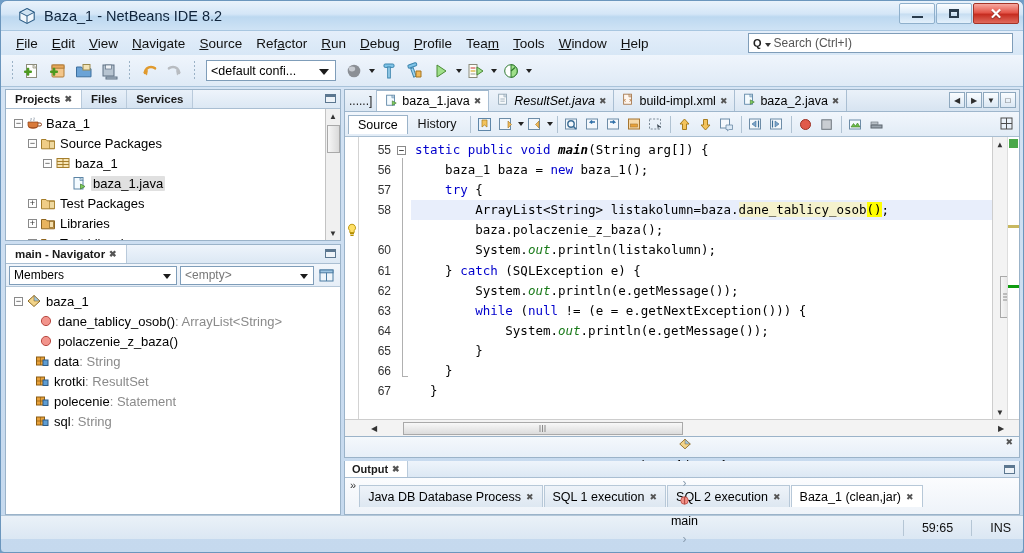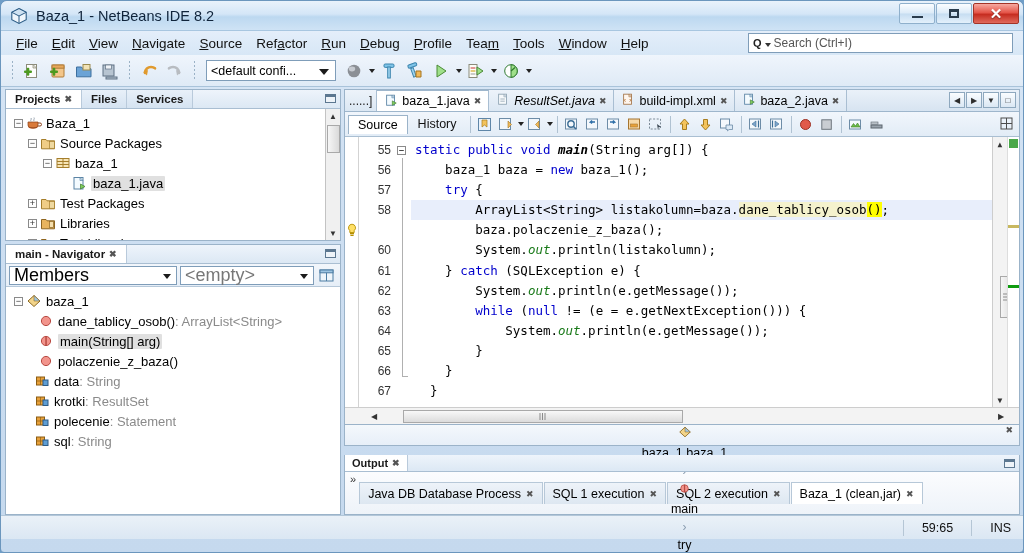--- a/index.html
+++ b/index.html
@@ -16,21 +16,21 @@
     border:1px solid #6b96bd;
     border-radius:7px 7px 4px 4px;
     overflow:hidden;
   }
   
   .titlebar {
     height:30px; position:relative;
     background: linear-gradient(180deg,#e9f2fb 0%,#d4e6f7 45%,#bcd8f0 55%,#cfe3f5 100%);
     border-bottom:1px solid #a8c6e0;
     border-radius:6px 6px 0 0;
-    display:flex; align-items:center;
+    display:flex; align-items:center;padding-left:8px;
   }
   .app-icon { margin-left:9px; width:18px; height:18px; }
   .title-text {
     margin-left:8px; font-size:14.5px; color:#10243b;
     font-family:"Liberation Sans", sans-serif;
   }
   .wbtns { position:absolute; right:4px; top:2px; display:flex; gap:0; }
   .wbtn {
     width:36px; height:21px; border:1px solid #8fb0cc;
     background: linear-gradient(180deg,#fbfdff 0%,#dcebf8 48%,#c6ddf1 52%,#e3f0fb 100%);
@@ -120,21 +120,21 @@
     background:#f0f0f0; border-left:1px solid #c3c3c3;
     display:flex; flex-direction:column; align-items:center;
   }
   .sarrow { width:13px;height:14px;display:flex;align-items:center;justify-content:center;font-size:8px;color:#333;}
   .sthumb { width:13px; background:linear-gradient(90deg,#f6f6f6,#dadada); border:1px solid #a9a9a9;}
 
   
   .nav-ctl { height:23px; display:flex; align-items:center; gap:3px; padding:2px 3px;
     background:linear-gradient(180deg,#f2f6fb 0%,#e6eef7 100%); border-bottom:1px solid #b6c8d9;}
   .nav-combo { height:19px; background:#fff; border:1px solid #7f9db9; position:relative;
-     display:flex;align-items:center;padding-left:4px; font-size:18px;}
+     display:flex;align-items:center;padding-left:4px; font-size:12px;}
   .nav-combo .ctri{ position:absolute;right:5px;top:7px;width:0;height:0;
      border-left:4.5px solid transparent;border-right:4.5px solid transparent;border-top:5.5px solid #1b1b1b;}
   .nav-icon-btn { width:18px;height:18px; display:flex;align-items:center;justify-content:center;}
 
   
   .editor-wrap { flex:1; display:flex; flex-direction:column; border:1px solid #9bb3c9; background:#fff;}
   .etabs { height:22px; display:flex; align-items:stretch; position:relative;
      background:linear-gradient(180deg,#eaf1f9 0%,#d7e4f1 100%); border-bottom:1px solid #9eb6cc;}
   .etab { display:flex;align-items:center;gap:4px; padding:0 7px; font-size:12.5px;
      border-right:1px solid #a9bed2; background:linear-gradient(180deg,#edf3fa 0%,#dbe7f3 100%);}
@@ -183,22 +183,22 @@
   .hthumb { height:13px; background:linear-gradient(180deg,#f8f8f8,#dcdcdc); border:1px solid #a9a9a9;
      display:flex;align-items:center;justify-content:center;}
 
   .breadcrumb { height:21px; display:flex; align-items:center; gap:4px; padding-left:5px;
      background:linear-gradient(180deg,#f4f8fc 0%,#e7eff8 100%); border:1px solid #9bb3c9; border-top:none;
      font-size:12.5px; position:relative;flex-direction:column;}
   .bc-sep { color:#8a9db0; font-size:12px;}
   .bc-close { position:absolute; right:6px; font-size:9px; color:#555;}
 
   
-  .output-panel { height:60px; border:1px solid #9bb3c9; border-top:none; background:#fff;
-     display:flex; flex-direction:column; margin-top:9px;}
+  .output-panel { height:54px; border:1px solid #9bb3c9; border-top:none; background:#fff;
+     display:flex; flex-direction:column; margin-top:3px;}
   .out-head { height:17px; display:flex; align-items:stretch; position:relative;
      background:linear-gradient(180deg,#eef4fb 0%,#dce8f4 100%); border-bottom:1px solid #a9bed2;}
   .out-head .ptab { font-size:11px; padding:0 7px;}
   .out-tabs { flex:1; display:flex; align-items:center; gap:0; padding-left:2px;
      background:linear-gradient(180deg,#fbfcfe 0%,#eef3f9 100%);}
   .chev { font-size:11px; color:#333; padding:0 3px; align-self:flex-start; margin-top:1px;}
   .otab { height:22px; display:flex;align-items:center;gap:5px; padding:0 8px; font-size:12.5px;
      background:linear-gradient(180deg,#eef3f9 0%,#dde7f1 100%); border:1px solid #b7c8d8; border-bottom:none;
      margin-right:1px;}
   .otab.active { background:#fff; }
@@ -511,29 +511,20 @@
           <div class="row" style="padding-left:26px">
             <span class="ico">
               <svg width="16" height="16" viewBox="0 0 16 16">
                   <circle cx="8" cy="8" r="4.6" fill="#f2948c" stroke="#b84a42"></circle>
                 </svg>
             </span>
             <span>dane_tablicy_osob()</span>
             <span class="gray"> : ArrayList&lt;String&gt;</span>
           </div>
 
-          <div class="row" style="padding-left:26px">
-            <span class="ico">
-              <svg width="16" height="16" viewBox="0 0 16 16">
-                  <circle cx="8" cy="8" r="4.6" fill="#f2948c" stroke="#b84a42"></circle>
-                  <rect x="7.3" y="3.4" width="1.5" height="9.2" fill="#b84a42"></rect>
-                </svg>
-            </span>
-            <span class="sel-bg">main(String[] arg)</span>
-          </div>
 
           <div class="row" style="padding-left:26px">
             <span class="ico">
               <svg width="16" height="16" viewBox="0 0 16 16">
                   <circle cx="8" cy="8" r="4.6" fill="#f2948c" stroke="#b84a42"></circle>
                 </svg>
             </span>
             <span>polaczenie_z_baza()</span>
           </div>
 

